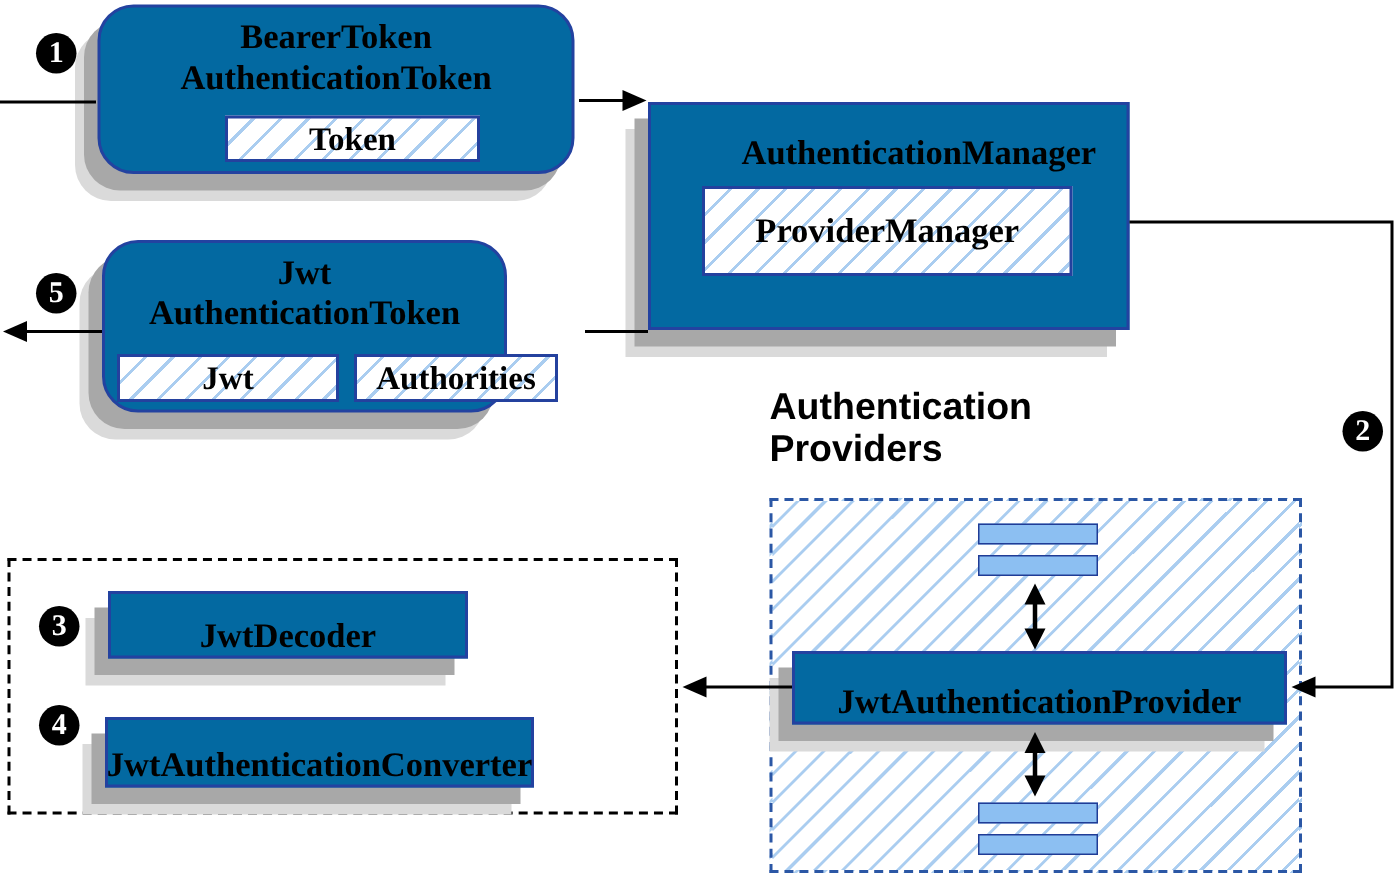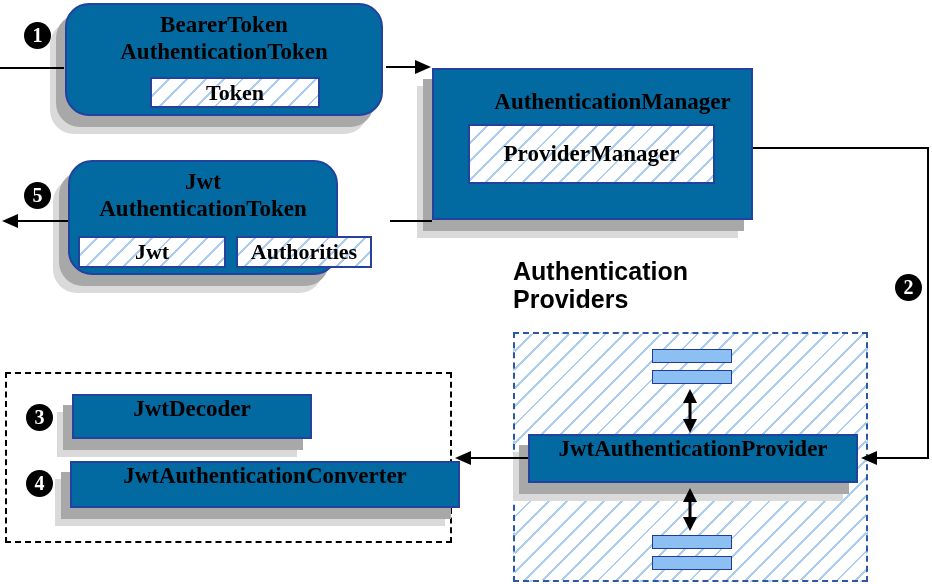--- a/index.html
+++ b/index.html
@@ -20,21 +20,21 @@
   .field{
     position:absolute;box-sizing:border-box;border:2px solid #24419e;
     display:flex;align-items:center;justify-content:center;
     font-weight:bold;font-size:22px;background:#fff;
   }
   .hatch{
     background-color:#ffffff;
     background-image:repeating-linear-gradient(135deg, rgba(0,0,0,0) 0px, rgba(0,0,0,0) 11px, #aacdf0 11px, #aacdf0 13px);
   }
   .center-label{
-    display:flex;align-items:flex-start;justify-content:center;
+    display:flex;align-items:flex-end;justify-content:center;
     font-weight:bold;font-size:23px;
   }
   .dashed-blue{
     position:absolute;box-sizing:border-box;
     border:2px dashed #2b57a5;
   }
   .dashed-black{
     position:absolute;box-sizing:border-box;
     border:2.5px dashed #000;
     background:#fff;
@@ -107,21 +107,21 @@
   <div class="node shadowed center-label" style="left:528px;top:434px;width:330px;height:49px;">
     <span>JwtAuthenticationProvider</span>
   </div>
 
   <div class="dashed-black" style="left:5px;top:372px;width:447px;height:171px;"></div>
 
   <div class="node shadowed center-label" style="left:72px;top:394px;width:240px;height:45px;">
     <span>JwtDecoder</span>
   </div>
 
-  <div class="node shadowed center-label" style="left:70px;top:461px;width:390px;height:47px;">
+  <div class="node shadowed center-label" style="left:70px;top:478px;width:286px;height:47px;">
     <span>JwtAuthenticationConverter</span>
   </div>
 
   <div class="badge" style="left:24px;top:22px;">
     <span>1</span>
   </div>
   <div class="badge" style="left:895px;top:274px;">
     <span>2</span>
   </div>
   <div class="badge" style="left:26px;top:404px;">

